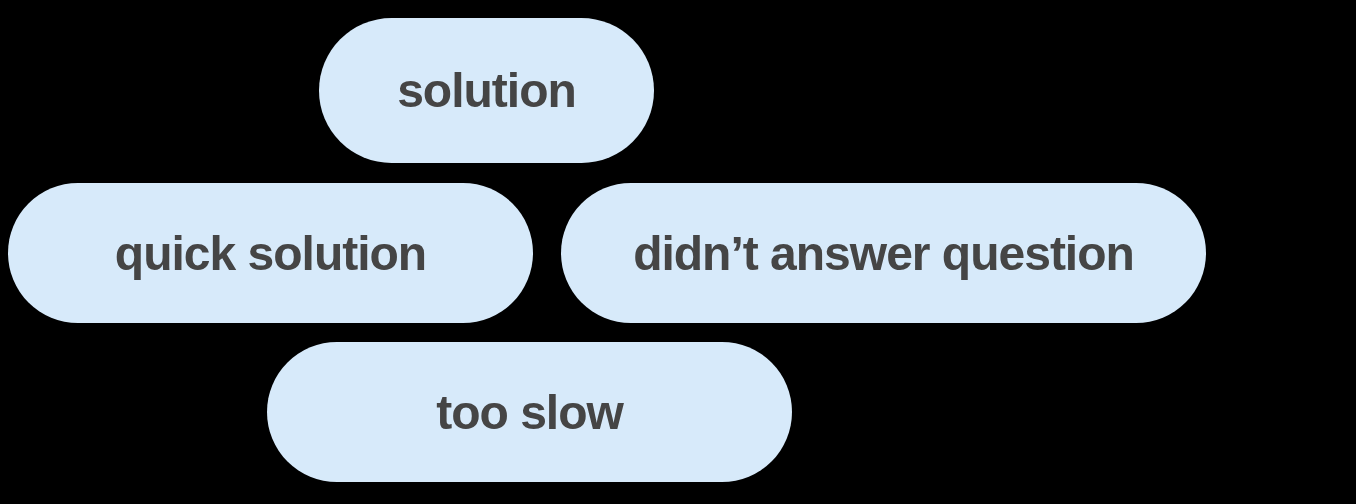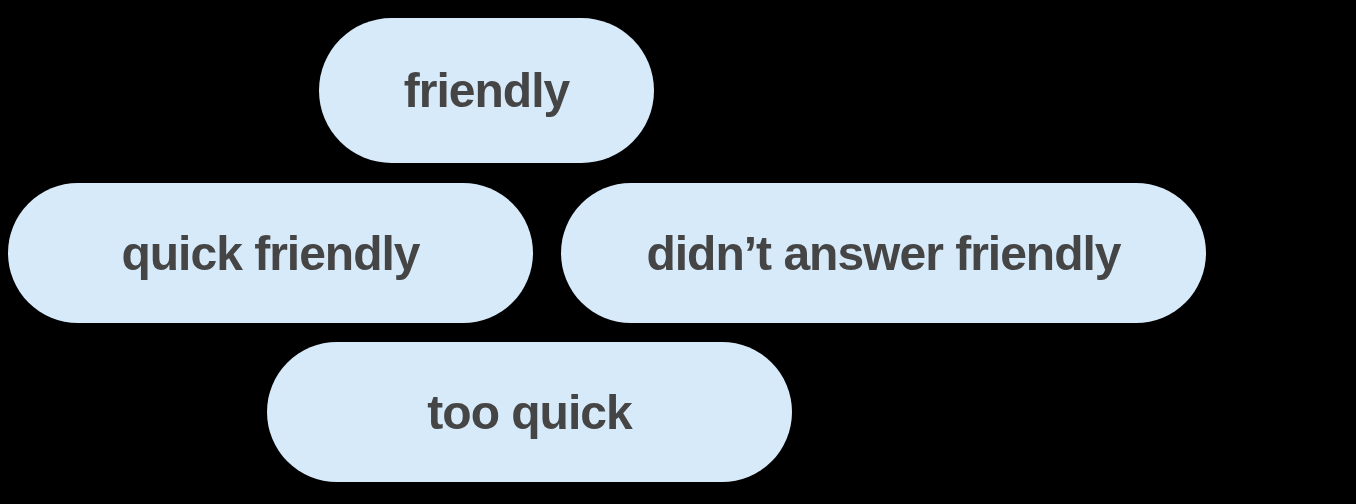--- a/index.html
+++ b/index.html
@@ -36,21 +36,21 @@
   .chip-friendly        { left: 319px; top: 18px;  width: 335px; height: 145px; }
   .chip-quick-response  { left: 8px;   top: 183px; width: 525px; height: 140px; }
   .chip-didnt-answer    { left: 561px; top: 183px; width: 645px; height: 140px; }
   .chip-too-slow        { left: 267px; top: 342px; width: 525px; height: 140px; }
   .chip-found-solution  { left: 827px; top: 342px; width: 495px; height: 140px; }
 </style>
 </head>
 <body>
 
 <div class="canvas">
-  <div class="chip chip-friendly">friendly</div>
+  <div class="chip chip-friendly">solution</div>
 
-  <div class="chip chip-quick-response">quick friendly</div>
+  <div class="chip chip-quick-response">quick solution</div>
 
-  <div class="chip chip-didnt-answer">didn’t answer friendly</div>
+  <div class="chip chip-didnt-answer">didn’t answer question</div>
 
-  <div class="chip chip-too-slow">too quick</div>
+  <div class="chip chip-too-slow">too slow</div>
 
 </div>
 
 </body></html>

